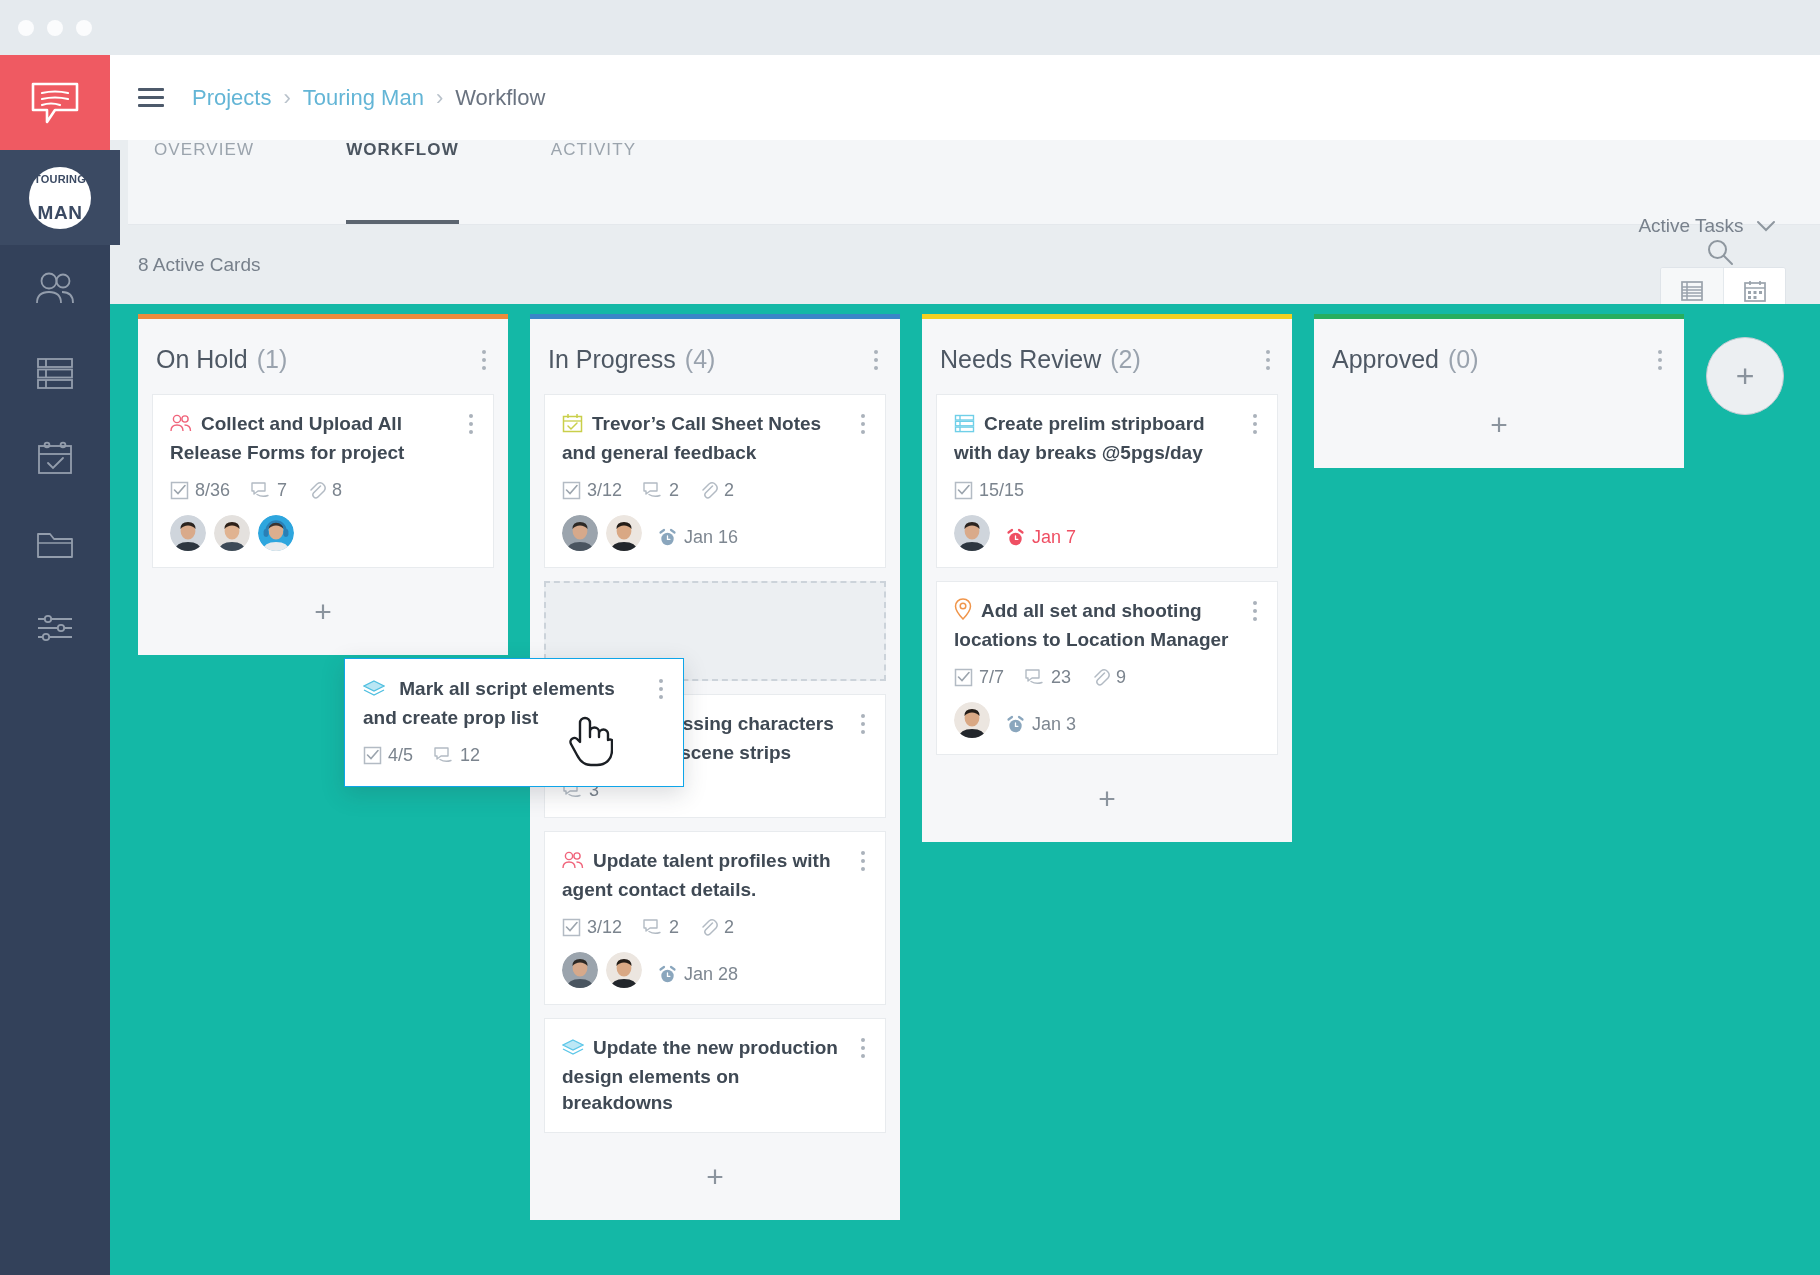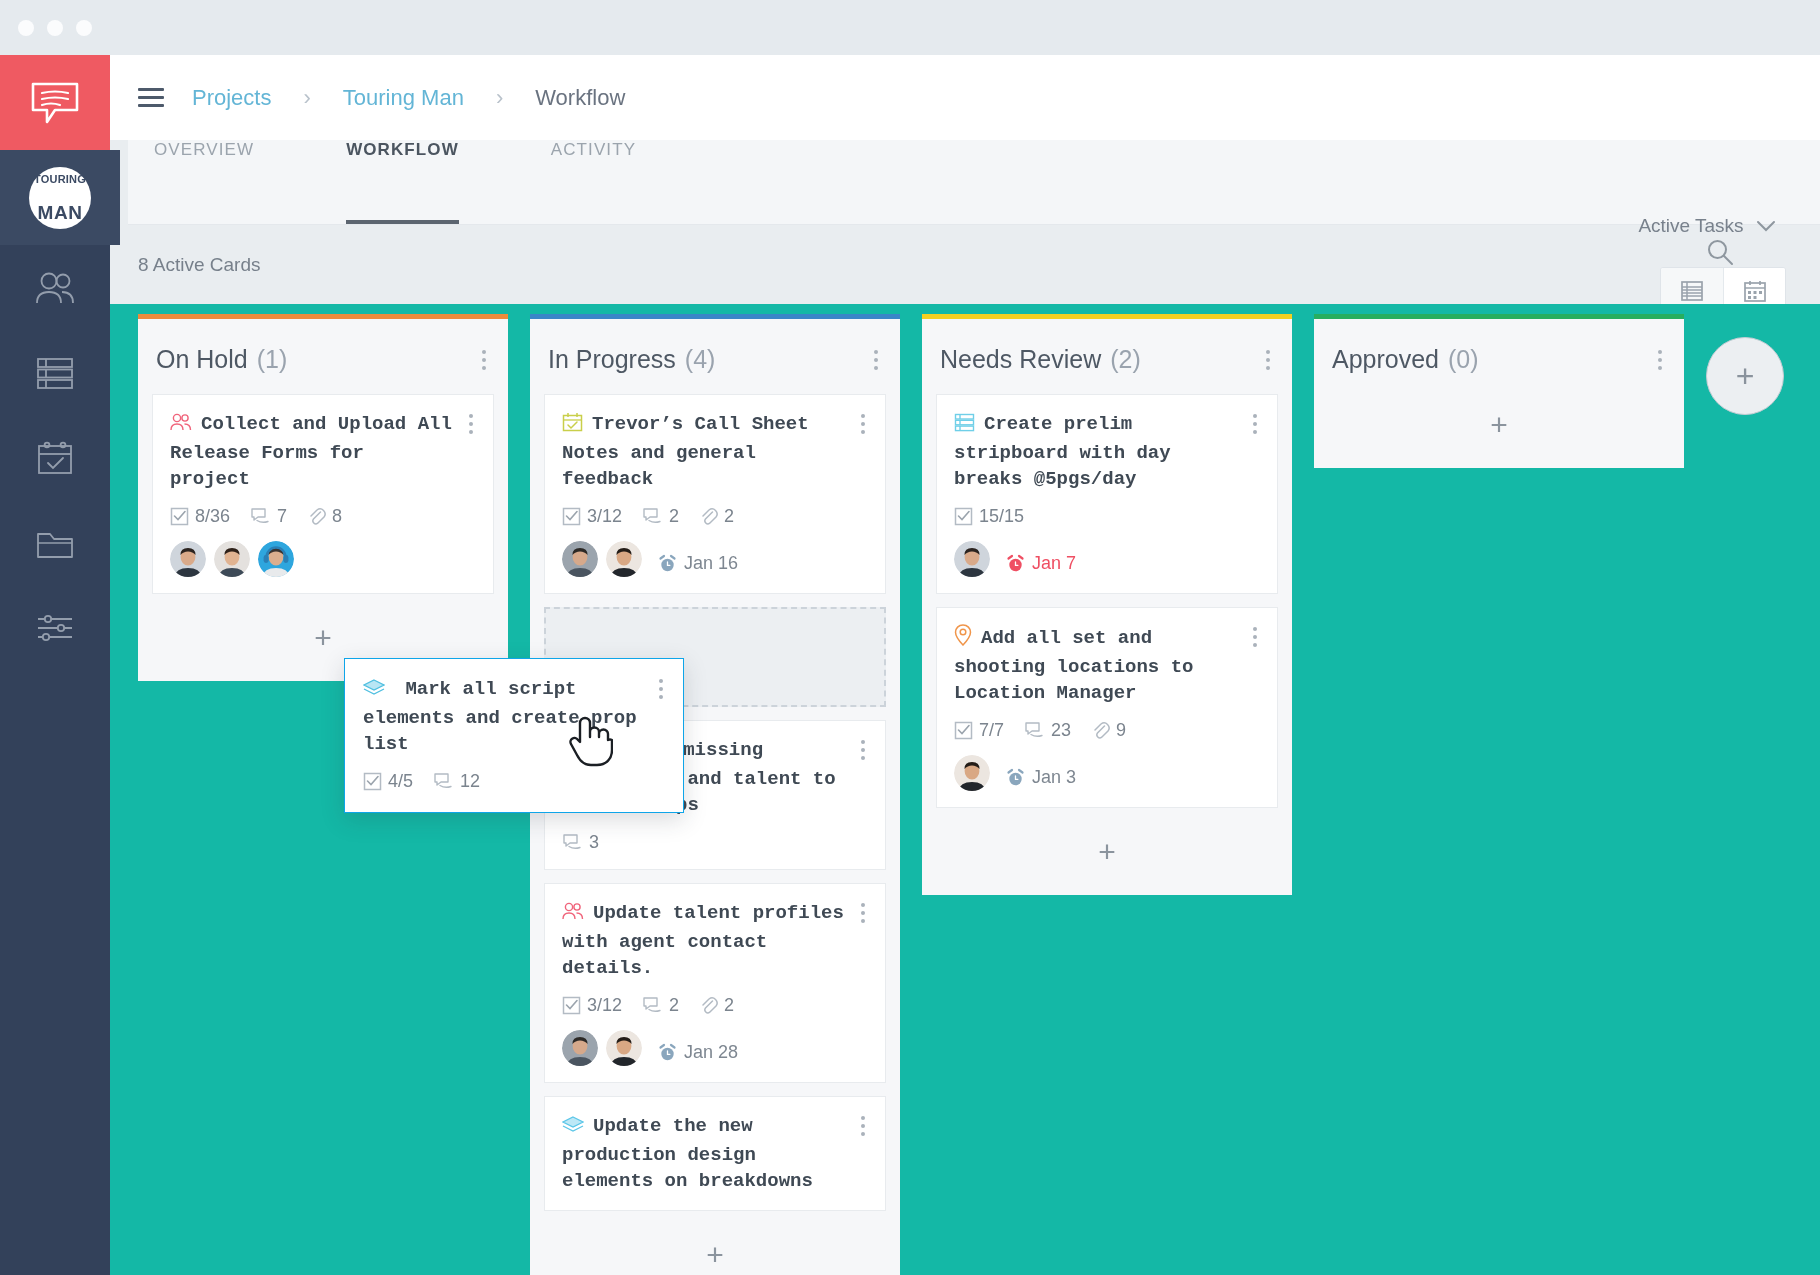--- a/index.html
+++ b/index.html
@@ -49,21 +49,21 @@
   }
   .rail-item svg { opacity: .62; }
 
   
   #topbar {
     position: absolute; top: 55px; left: 110px; width: 1710px; height: 85px;
     background: #ffffff; display: flex; align-items: center; padding-left: 28px;
   }
   #hamburger { width: 26px; height: 19px; display: flex; flex-direction: column; justify-content: space-between; margin-right: 28px; }
   #hamburger span { display: block; height: 3px; background: #4d5a6b; border-radius: 1px; }
-  #breadcrumb { display: flex; align-items: center; font-size: 22px; gap: 20px; }
+  #breadcrumb { display: flex; align-items: center; font-size: 22px; }
   #breadcrumb .crumb-link { color: #63b5d6; }
   #breadcrumb .crumb-current { color: #6a7380; }
   #breadcrumb .crumb-sep { color: #b9c2cb; margin: 0 12px; font-size: 22px; }
 
   
   #tabs {
     position: absolute; top: 140px; left: 128px; width: 1710px; height: 85px;
     background: #f4f6f8; display: flex; 
     border-bottom: 1px solid #e4e8ec;
   }
@@ -119,21 +119,21 @@
   .kebab i { width: 4px; height: 4px; border-radius: 50%; background: #aab2bb; display: block; }
 
   .card {
     background: #ffffff; border: 1px solid #e8ebee;
     margin: 0 14px 13px 14px; padding: 16px 16px 16px 17px;
     position: relative;
   }
   .card-top { display: flex; align-items: flex-start; }
   .card-title {
     font-size: 19px; line-height: 26px; color: #3f4954; font-weight: bold;
-    flex: 1; padding-right: 10px; font-family: Liberation Mono, monospace;
+    flex: 1; padding-right: 10px;
   }
   .card-type-icon { display: inline-block; vertical-align: -3px; margin-right: 9px; }
   .card-kebab { margin-left: auto; flex: 0 0 auto; padding-top: 3px; }
   .card-meta { display: flex; align-items: center; gap: 7px; margin-top: 14px; }
   .meta-item { display: flex; align-items: center; gap: 6px; margin-right: 13px; }
   .meta-text { font-size: 18px; color: #7b848e; }
   .card-avatars { display: flex; align-items: center; margin-top: 14px; gap: 8px; }
   .avatar {
     width: 36px; height: 36px; border-radius: 50%;
     background-size: cover; overflow: hidden; position: relative; flex: 0 0 auto;

